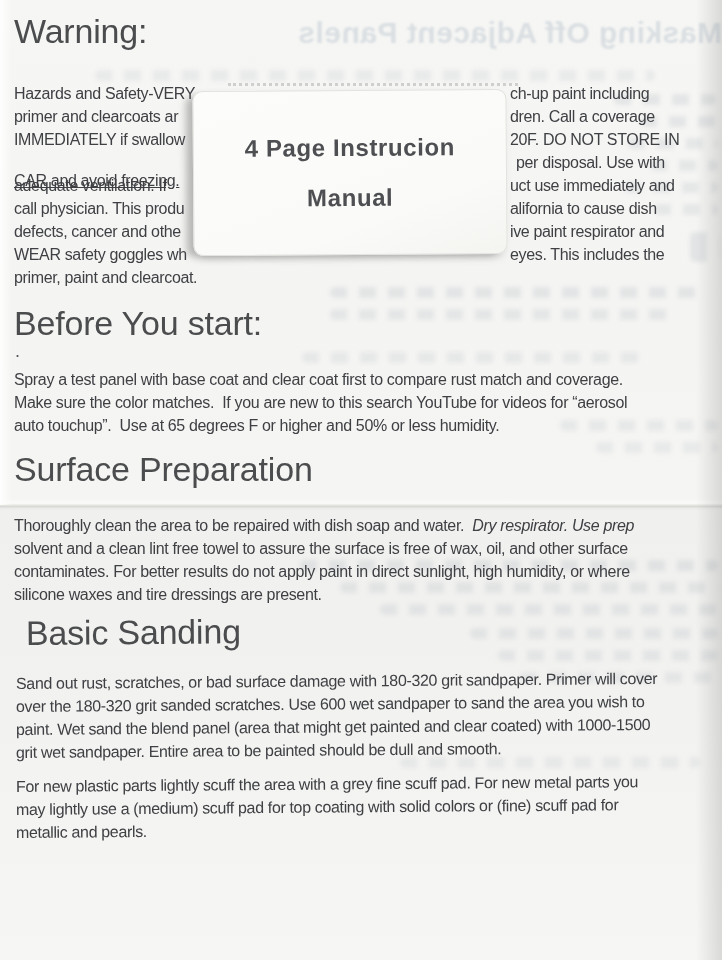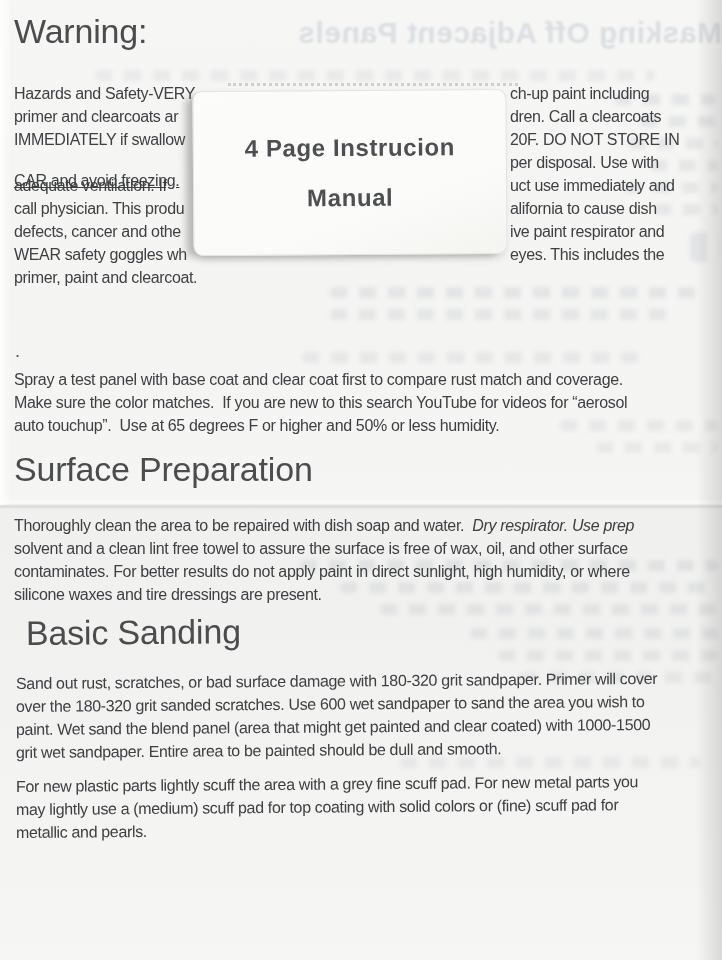--- a/index.html
+++ b/index.html
@@ -79,42 +79,43 @@
   <div class="smudge" style="left:498px;top:650px;width:220px;opacity:.25;"></div>
   <div class="smudge" style="left:520px;top:672px;width:198px;opacity:.23;"></div>
   <div class="smudge" style="left:400px;top:757px;width:300px;opacity:.22;"></div>
 
   <div class="h" style="top:12px;">Warning:</div>
 
   <div>
     <span class="bodyline frag-left" style="top:82px;">Hazards and Safety-VERY</span>
     <span class="bodyline frag-right" style="top:82px;">ch-up paint including</span>
     <span class="bodyline frag-left" style="top:105px;">primer and clearcoats ar</span>
-    <span class="bodyline frag-right" style="top:105px;">dren. Call a clearcoats</span>
+    <span class="bodyline frag-right" style="top:105px;">dren. Call a coverage</span>
     <span class="bodyline frag-left" style="top:128px;">IMMEDIATELY if swallow</span>
     <span class="bodyline frag-right" style="top:128px;">20F. DO NOT STORE IN</span>
     <span class="bodyline frag-left" style="top:169px;text-decoration:underline;">CAR and avoid freezing.</span>
-    <span class="bodyline frag-right" style="top:151px;">per disposal. Use with</span>
+    <span class="bodyline frag-right" style="top:151px;margin-left:6px;">per disposal. Use with</span>
     <span class="bodyline frag-left" style="top:174px;">adequate ventilation. If</span>
     <span class="bodyline frag-right" style="top:174px;">uct use immediately and</span>
     <span class="bodyline frag-left" style="top:197px;">call physician. This produ</span>
     <span class="bodyline frag-right" style="top:197px;">alifornia to cause dish</span>
     <span class="bodyline frag-left" style="top:220px;">defects, cancer and othe</span>
     <span class="bodyline frag-right" style="top:220px;">ive paint respirator and</span>
     <span class="bodyline frag-left" style="top:243px;">WEAR safety goggles wh</span>
     <span class="bodyline frag-right" style="top:243px;">eyes. This includes the</span>
     <span class="bodyline frag-left" style="top:266px;">primer, paint and clearcoat.</span>
   </div>
 
   <div class="perf"></div>
   <div class="label-card">
     <div class="label-line">4 Page Instrucion</div>
     <div class="label-line">Manual</div>
   </div>
 
+  <div class="h" style="top:304px;">Before You start:</div>
   <div class="stray-dot">.</div>
   <div>
     <span class="bodyline frag-left" style="top:368px;">Spray a test panel with base coat and clear coat first to compare rust match and coverage.</span>
     <span class="bodyline frag-left" style="top:391px;">Make sure the color matches.  If you are new to this search YouTube for videos for “aerosol</span>
     <span class="bodyline frag-left" style="top:414px;">auto touchup”.  Use at 65 degrees F or higher and 50% or less humidity.</span>
   </div>
 
   <div class="h" style="top:450px;">Surface Preparation</div>
   <div>
     <span class="bodyline frag-left" style="top:514px;"><span>Thoroughly clean the area to be repaired with dish soap and water.  </span><span class="ital">Dry respirator. Use prep</span></span>

